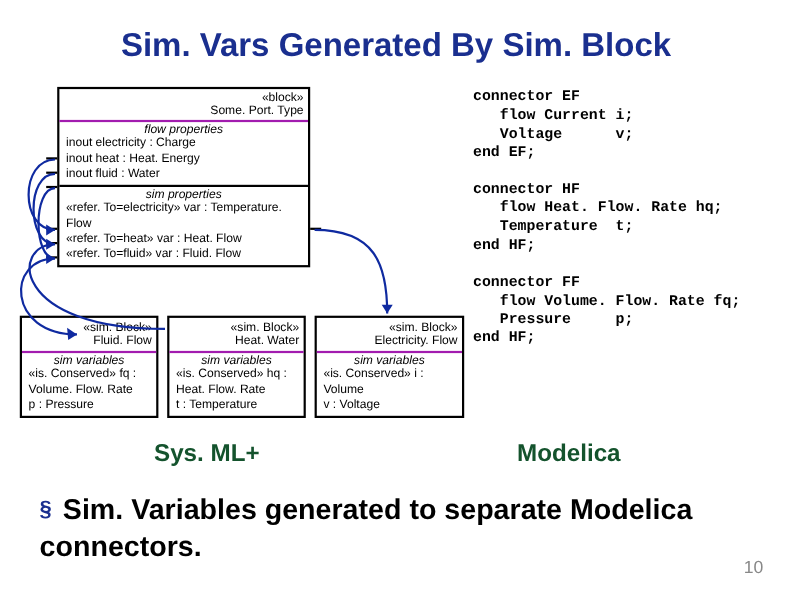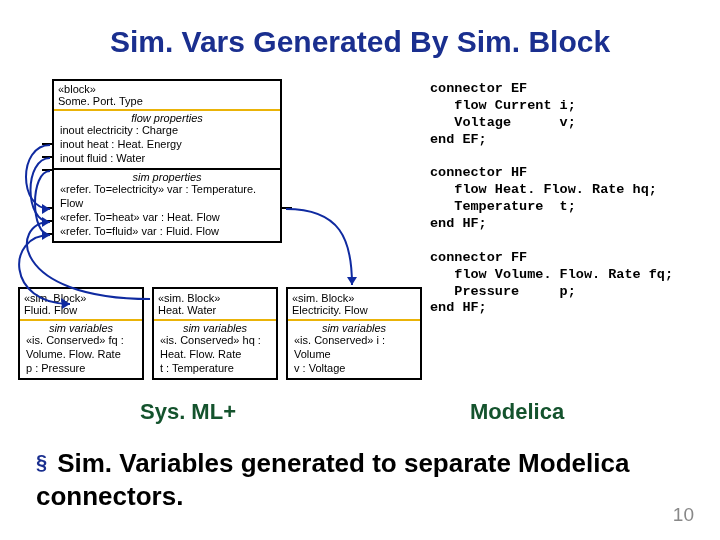--- a/index.html
+++ b/index.html
@@ -18,21 +18,21 @@
     padding: 14px 0 10px 0;
     margin-top: 11px;
   }
   .content { position: relative; width: 100%; height: 430px; }
   .box {
     position: absolute;
     border: 2px solid #000;
     background: #fff;
     font-size: 11px;
   }
-  .box .hdr { text-align: left; border-bottom: 2px solid #eab308; padding: 2px 4px; }
+  .box .hdr { text-align: right; border-bottom: 2px solid #a21caf; padding: 2px 4px; }
   .box .sect-title { font-style: italic; text-align: center; padding: 1px 2px 0 2px; }
   .box .sect-body { padding: 0 4px 3px 6px; line-height: 1.25; }
   .box .sep { border-top: 2px solid #000; }
   .stereo { }
   
   #main-block { left: 52px; top: 10px; width: 230px; }
   
   .simblock { width: 126px; }
   #sb1 { left: 18px; top: 218px; }
   #sb2 { left: 152px; top: 218px; }
@@ -66,21 +66,21 @@
     width: 660px;
     font-size: 26px;
     font-weight: bold;
     line-height: 1.25;
   }
   .bullet .sq { color:#1a2f8f; font-size:20px; position:relative; top:-3px; margin-right:10px; }
   .pagenum {
     position: absolute;
     right: 26px; bottom: 14px;
     color: #888;
-    font-size: 19px;
+    font-size: 16px;
   }
   
   svg.arrows {
     position: absolute; left:0; top:0; width:430px; height:320px; pointer-events:none;
   }
   svg.arrows path { fill:none; stroke:#0f2aa0; stroke-width:2; }
   svg.arrows polygon { fill:#0f2aa0; }
   
   .stub { position:absolute; width:10px; height:2px; background:#000; }
 </style>

